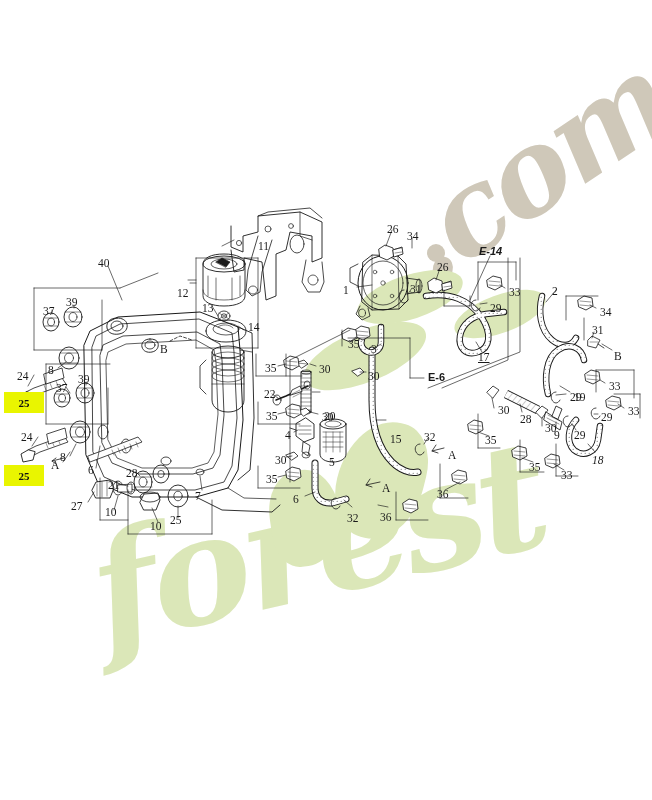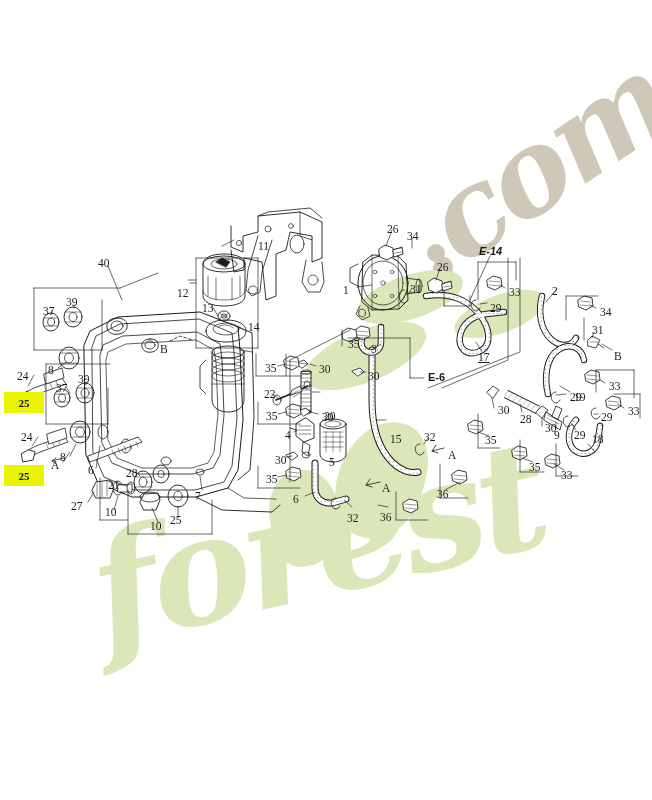--- a/index.html
+++ b/index.html
@@ -527,19 +527,19 @@
       <div class="lbl" style="left: 592px; top: 325px;">31</div>
       <div class="lbl" style="left: 614px; top: 351px;">B</div>
       <div class="lbl" style="left: 574px; top: 392px;">19</div>
       <div class="lbl" style="left: 570px; top: 392px;">29</div>
       <div class="lbl" style="left: 609px; top: 381px;">33</div>
       <div class="lbl" style="left: 601px; top: 412px;">29</div>
       <div class="lbl" style="left: 628px; top: 406px;">33</div>
       <div class="lbl" style="left: 545px; top: 423px;">30</div>
       <div class="lbl" style="left: 554px; top: 430px;">9</div>
       <div class="lbl" style="left: 574px; top: 430px;">29</div>
-      <div class="lbl" style="left: 592px; top: 434px;">18</div>
+      <div class="lbl" style="left: 592px; top: 455px; font-style: italic;">18</div>
       <div class="lbl" style="left: 485px; top: 435px;">35</div>
       <div class="lbl" style="left: 529px; top: 462px;">35</div>
       <div class="lbl" style="left: 561px; top: 470px;">33</div>
     </div>
 
 </div>
 
 </body></html>

